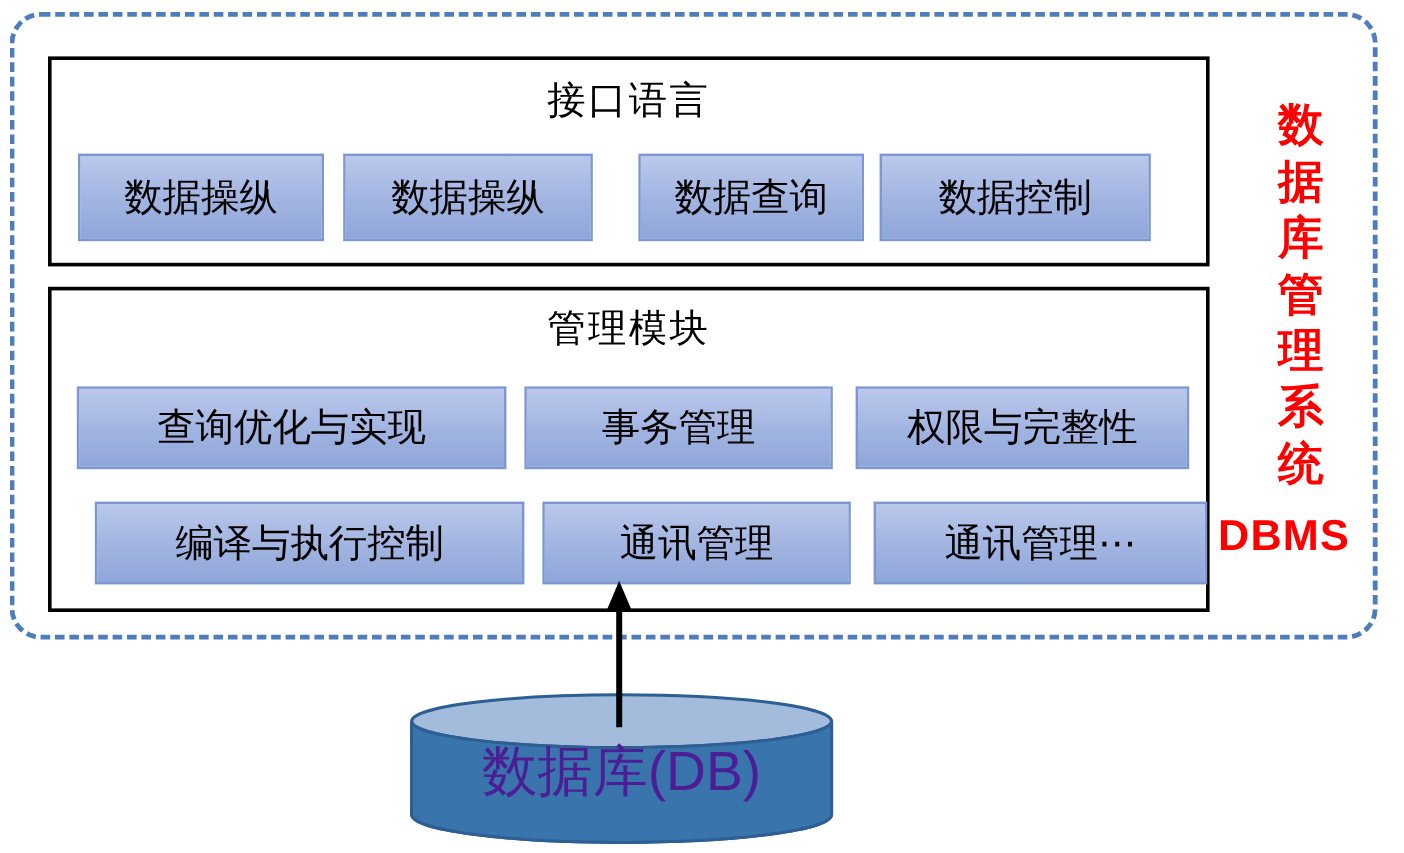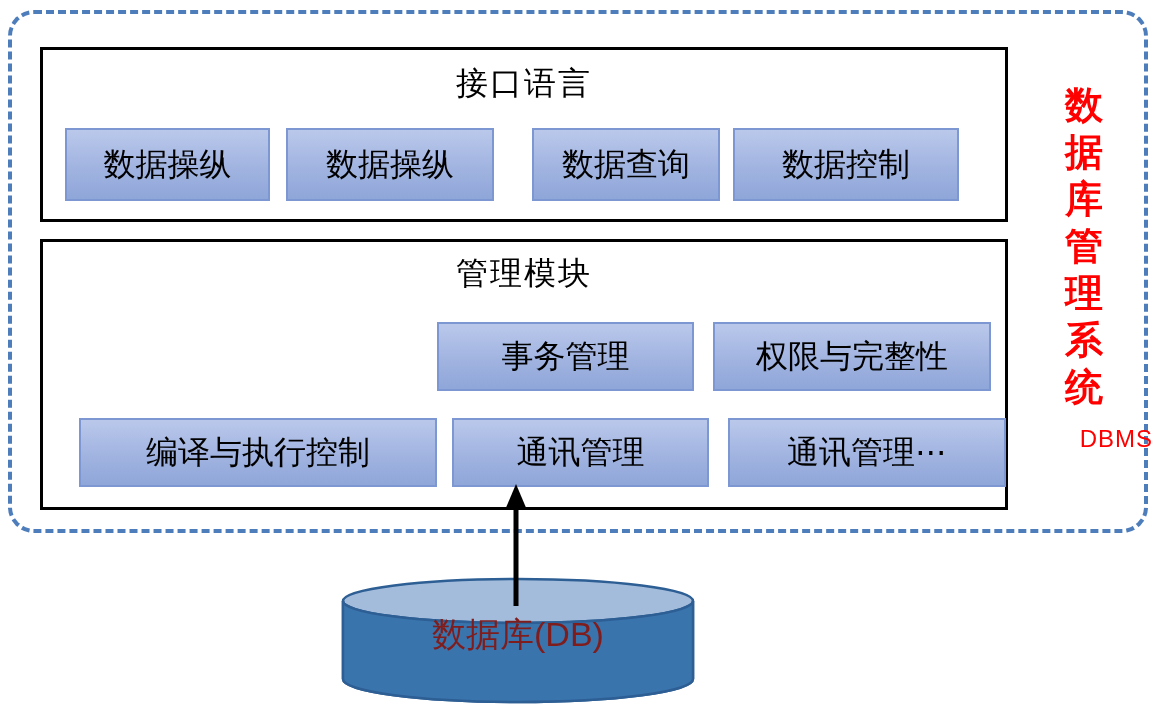--- a/index.html
+++ b/index.html
@@ -65,59 +65,60 @@
     color:#ff0000;
     font-family:"Liberation Serif","DejaVu Serif",serif;
     font-weight:700;
   }
   .side-label .vchar{
     font-size:38px;line-height:47px;
     display:block;text-align:center;
   }
   .abbrev-label{
     position:absolute;left:1015px;top:425px;width:138px;
-    text-align:right;
-    color:#ff0000;font-weight:400;font-size:24px;
+    text-align:left;
+    color:#ff0000;font-weight:700;font-size:36px;
     font-family:"Liberation Sans","DejaVu Sans",sans-serif;
     letter-spacing:1px;
   }
   
   .connector{
     position:absolute;left:499px;top:482px;
     width:34px;height:128px;z-index:5;
   }
   
   .cylinder-wrap{
     position:absolute;left:341px;top:576px;
     width:354px;height:130px;z-index:1;
   }
   .cylinder-wrap svg{position:absolute;left:0;top:0;}
   .cylinder-label{
     position:absolute;left:0;top:36px;width:100%;
     text-align:center;
-    color:#7f1d1d;font-size:34px;
+    color:#4c1d95;font-size:46px;
     font-family:"Liberation Sans","DejaVu Sans",sans-serif;
     z-index:2;
   }
 </style>
 </head>
 <body>
 
 <div class="dbms-boundary"></div>
 
 <div class="panel panel-interface">
   <div class="panel-title">接口语言</div>
   <div class="blue-box row-top ib-1">数据操纵</div>
   <div class="blue-box row-top ib-2">数据操纵</div>
   <div class="blue-box row-top ib-3">数据查询</div>
   <div class="blue-box row-top ib-4">数据控制</div>
 </div>
 
 <div class="panel panel-modules">
   <div class="panel-title">管理模块</div>
+  <div class="blue-box rowm-1 mc-1">查询优化与实现</div>
   <div class="blue-box rowm-1 mc-2">事务管理</div>
   <div class="blue-box rowm-1 mc-3">权限与完整性</div>
   <div class="blue-box rowm-2 mc-1">编译与执行控制</div>
   <div class="blue-box rowm-2 mc-2">通讯管理</div>
   <div class="blue-box rowm-2 mc-3">通讯管理⋯</div>
 </div>
 
 <div class="side-label">
   <span class="vchar">数</span>
   <span class="vchar">据</span>

